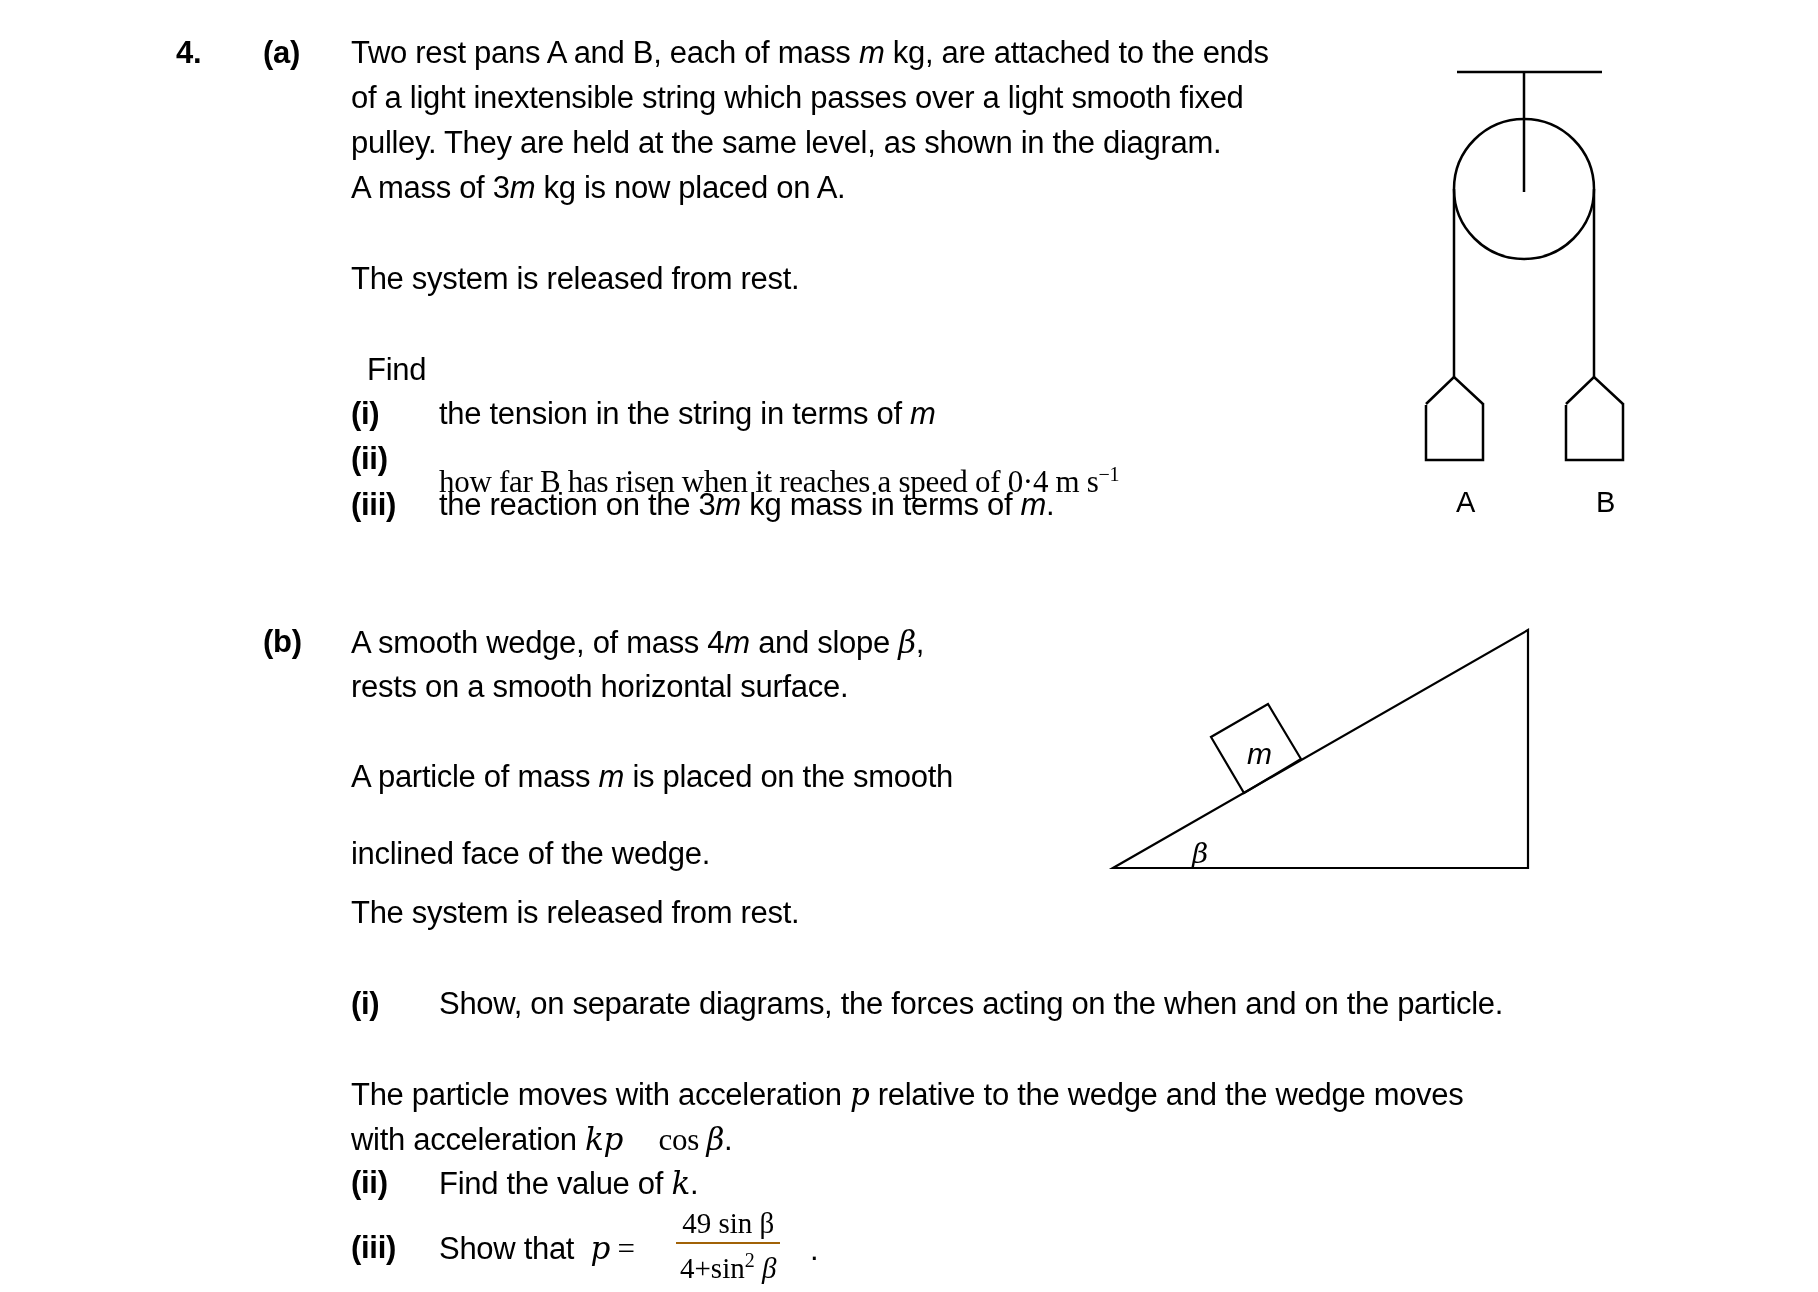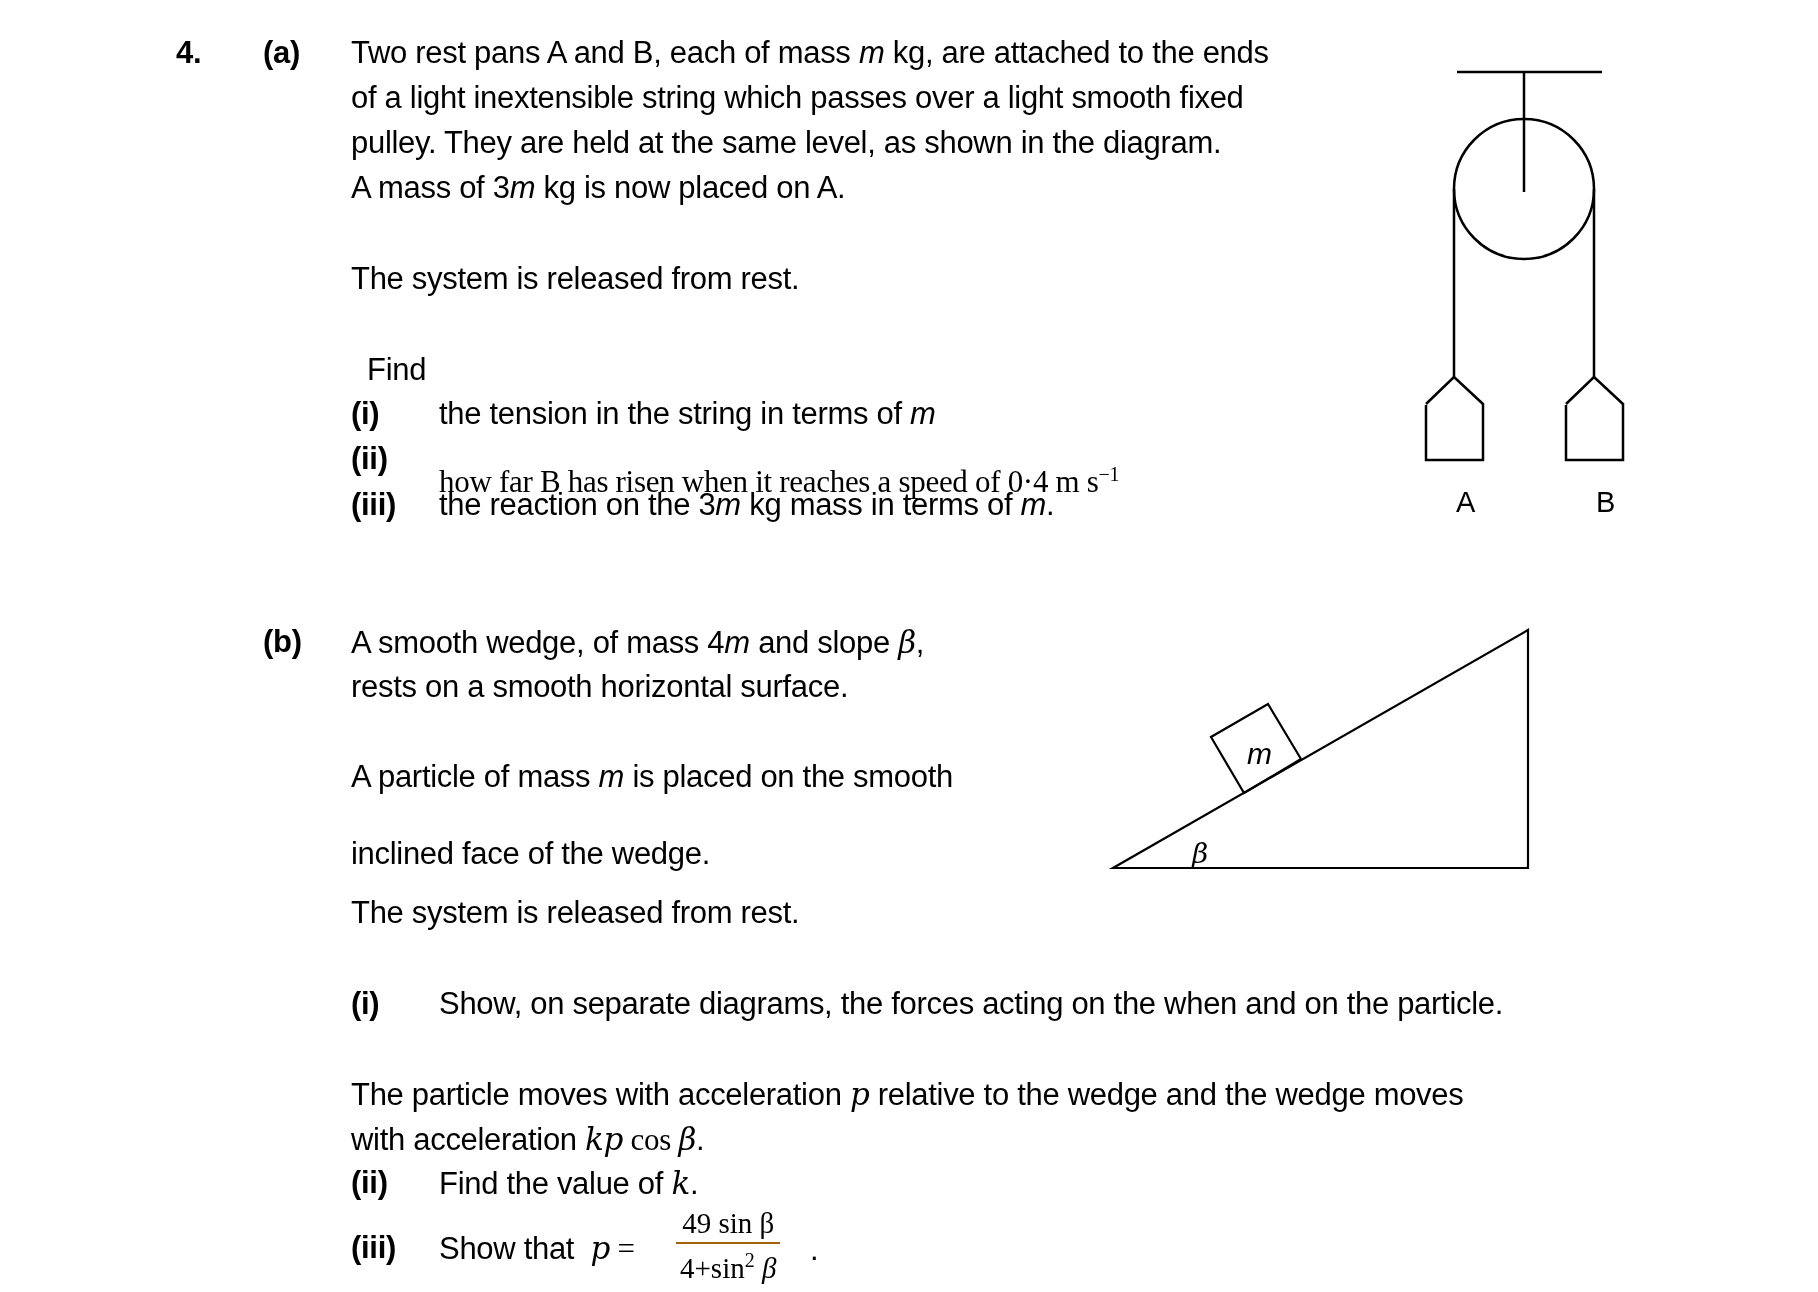--- a/index.html
+++ b/index.html
@@ -65,21 +65,21 @@
 <div class="t" style="left:351px;top:624px;"><span>A smooth wedge, of mass 4</span><span class="i">m</span><span> and slope </span><span class="serif">β</span><span>,</span></div>
 <div class="t" style="left:351px;top:669px;">rests on a smooth horizontal surface.</div>
 <div class="t" style="left:351px;top:759px;"><span>A particle of mass </span><span class="i">m</span><span> is placed on the smooth</span></div>
 <div class="t" style="left:351px;top:824px;margin-top:12px;">inclined face of the wedge.</div>
 <div class="t" style="left:351px;top:895px;">The system is released from rest.</div>
 
 <div class="t b" style="left:351px;top:986px;">(i)</div>
 <div class="t" style="left:439px;top:986px;">Show, on separate diagrams, the forces acting on the when and on the particle.</div>
 
 <div class="t" style="left:351px;top:1076px;"><span>The particle moves with acceleration </span><span class="serif">p</span><span> relative to the wedge and the wedge moves</span></div>
-<div class="t" style="left:351px;top:1121px;"><span>with acceleration </span><span class="serif">kp</span><span style="font-family:'Liberation Serif',serif;"> cos </span><span class="serif">β</span><span>.</span></div>
+<div class="t" style="left:351px;top:1121px;"><span>with acceleration </span><span class="serif">kp</span><span style="font-family:'Liberation Serif',serif;margin-left:28px;"> cos </span><span class="serif">β</span><span>.</span></div>
 
 <div class="t b" style="left:351px;top:1165px;">(ii)</div>
 <div class="t" style="left:439px;top:1165px;"><span>Find the value of </span><span class="serif">k</span><span>.</span></div>
 
 <div class="t b" style="left:351px;top:1230px;">(iii)</div>
 <div class="t" style="left:439px;top:1230px;"><span>Show that </span><span class="serif" style="margin-left:8px;">p</span><span style="font-family:'Liberation Serif',serif;"> = </span></div>
 <div class="frac" style="left:676px;top:1204px;">
   <span class="num">49 sin β</span>
   <span class="den"><span>4+sin</span><sup>2</sup><span style="font-style:italic;"> β</span></span>
 </div>

